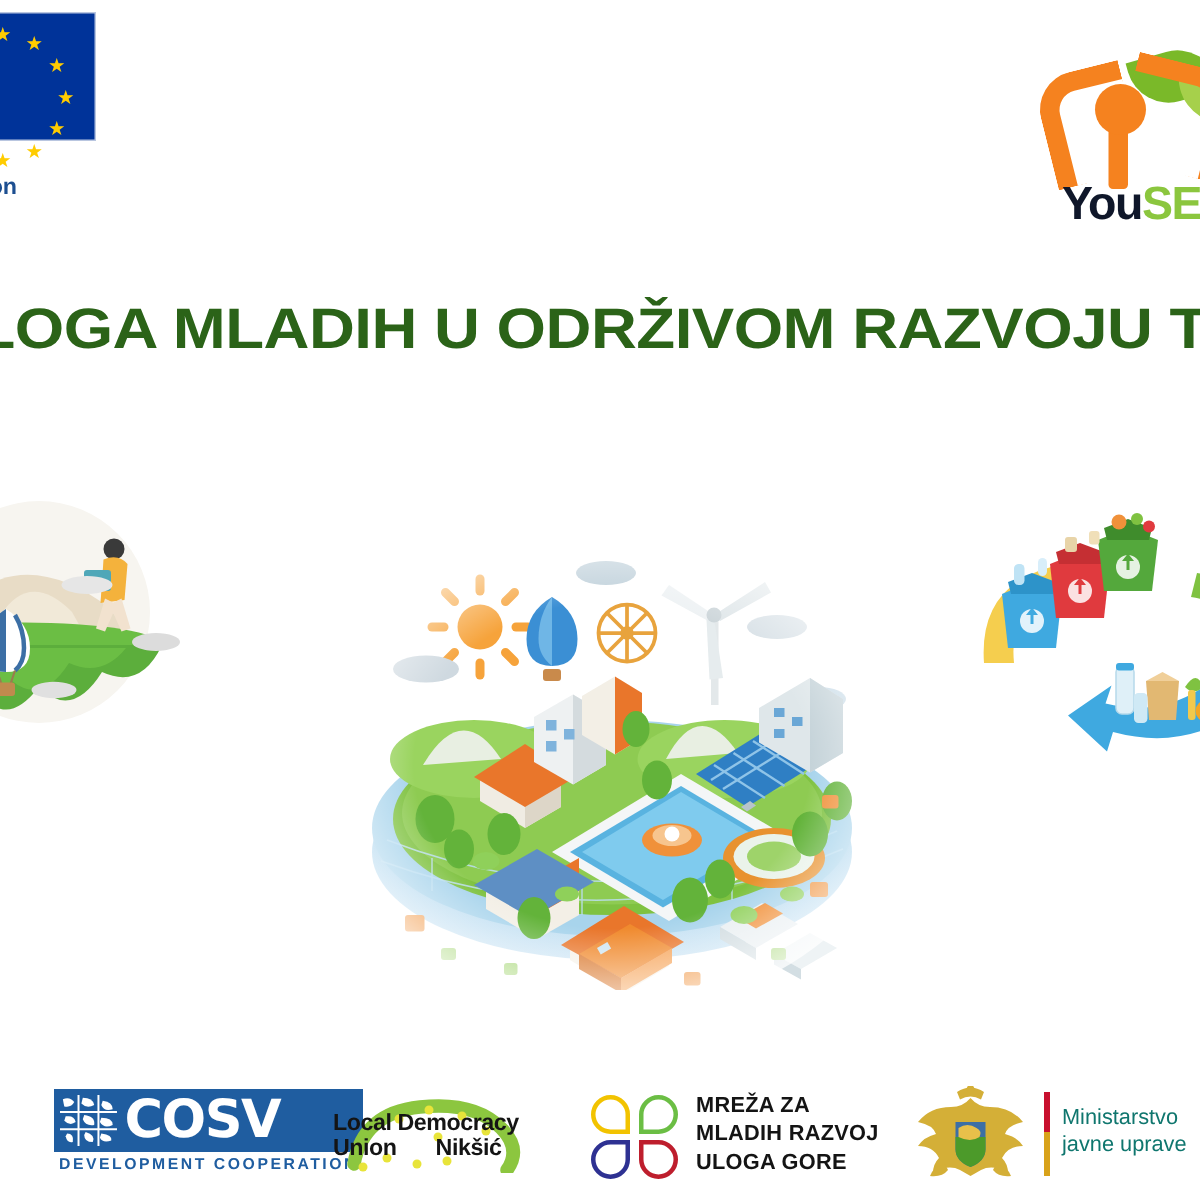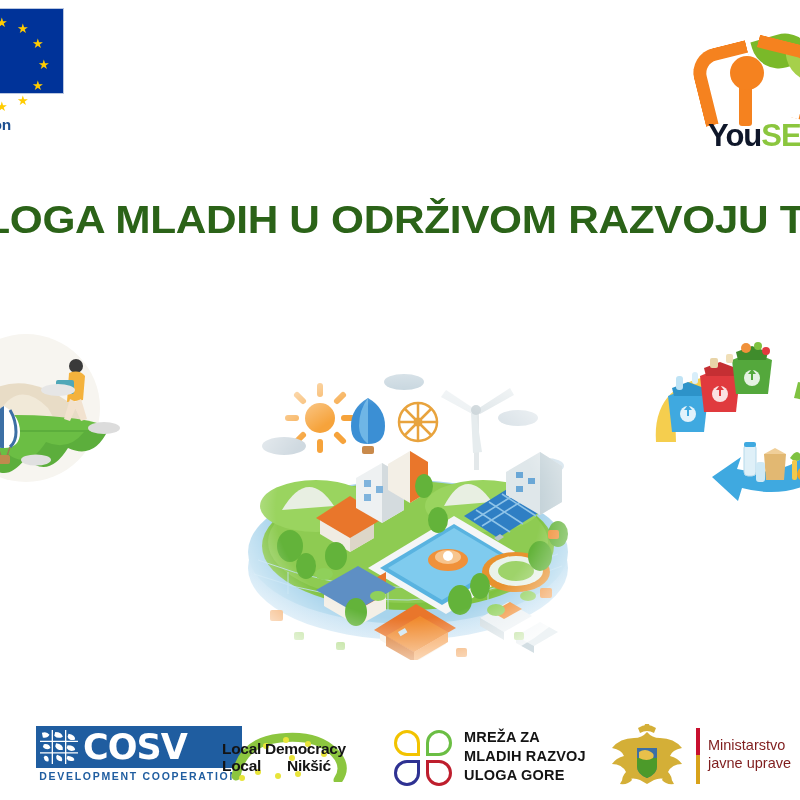--- a/index.html
+++ b/index.html
@@ -82,21 +82,21 @@
   .mrr-g{left:32px;top:0;border-color:#6BBE44;border-radius:13px 13px 13px 0;}
   .mrr-b{left:0;top:30px;border-color:#2E3192;border-radius:13px 0 13px 13px;}
   .mrr-r{left:32px;top:30px;border-color:#BE1E2D;border-radius:0 13px 13px 13px;}
   .mrr-text{position:absolute;left:70px;top:0px;color:#141414;font-weight:bold;
     font-size:14.5px;line-height:19px;letter-spacing:0.2px;white-space:nowrap;}
 
   .mju{position:absolute;left:604px;top:10px;width:190px;height:64px;}
   .mju-crest{position:absolute;left:0;top:0;width:86px;height:64px;}
   .mju-bar{position:absolute;left:92px;top:4px;width:4px;height:56px;
     background:linear-gradient(to bottom,#C8102E 0 48%,#D8A21A 48% 100%);}
-  .mju-text{position:absolute;left:104px;top:12px;color:#7f1d1d;font-size:14.5px;
+  .mju-text{position:absolute;left:104px;top:12px;color:#0f766e;font-size:14.5px;
     line-height:18px;white-space:nowrap;}
 </style>
 </head>
 <body>
 
 <div class="slide">
 
   <div class="eu-logo">
     <div class="eu-flag">
       <div class="eu-stars">
@@ -459,21 +459,21 @@
             <circle cx="52" cy="44" r="3"></circle>
           <circle cx="72" cy="42" r="3"></circle>
             <circle cx="40" cy="14" r="3"></circle>
             <circle cx="60" cy="8" r="3"></circle>
           <circle cx="82" cy="12" r="3"></circle>
             <circle cx="98" cy="22" r="3"></circle>
             <circle cx="66" cy="26" r="3"></circle>
         </g>
       </svg>
       <div class="lda-t1">Local Democracy</div>
-      <div class="lda-t2"><span>Local</span><span class="gap"></span><span>Nikšić</span></div>
+      <div class="lda-t2"><span>Union</span><span class="gap"></span><span>Nikšić</span></div>
     </div>
 
     <div class="mrr">
       <div class="mrr-marks">
         <div class="mrr-sq mrr-y"></div>
         <div class="mrr-sq mrr-g"></div>
         <div class="mrr-sq mrr-b"></div>
         <div class="mrr-sq mrr-r"></div>
       </div>
       <div class="mrr-text">

